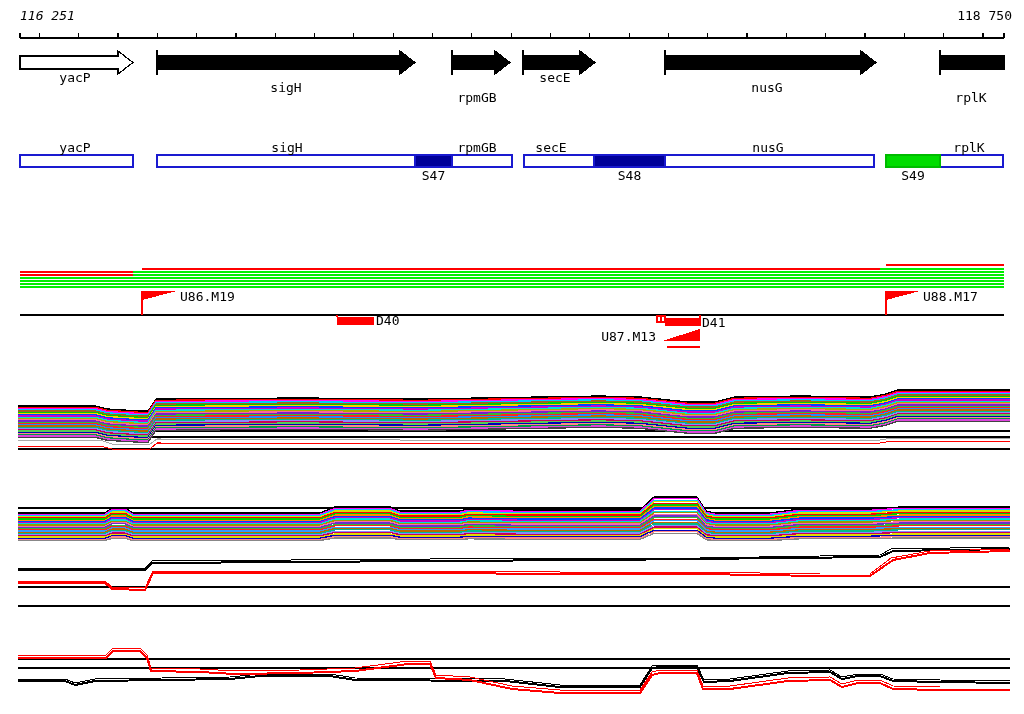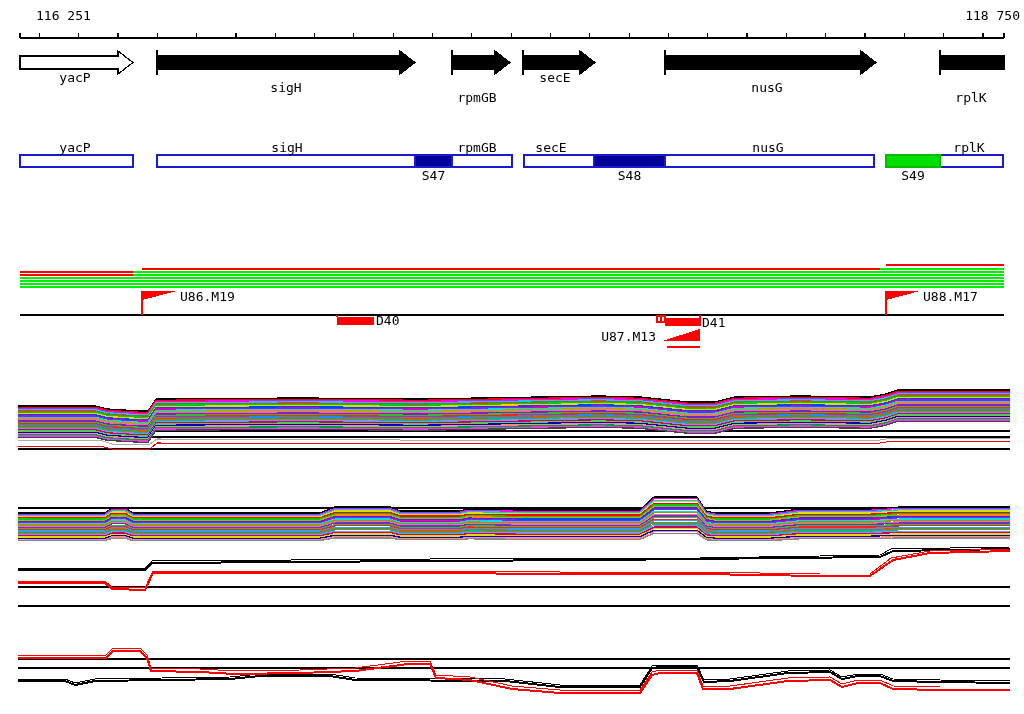--- a/index.html
+++ b/index.html
@@ -1,20 +1,20 @@
 <!DOCTYPE html>
 <html><head>
 <meta charset="utf-8">
 <style>
   html,body{margin:0;padding:0;background:#ffffff;}
   .stage{position:relative;width:1024px;height:714px;background:#fff;overflow:hidden;
          font-family:"DejaVu Sans Mono","Liberation Mono",monospace;}
   .coord{position:absolute;top:8px;font:13px "DejaVu Sans Mono",monospace;color:#000;white-space:pre;}
-  .coord.left{left:36px;}
-  .coord.right{right:4px;text-align:left;}
+  .coord.left{left:20px;font-style:italic;}
+  .coord.right{right:12px;text-align:left;}
   svg{position:absolute;left:0;top:0;}
   svg text{font-family:"DejaVu Sans Mono","Liberation Mono",monospace;font-size:13px;fill:#000;}
 </style>
 </head>
 <body>
 
 <div class="stage">
   <div class="coord left">116 251</div>
   <div class="coord right">118 750</div>
   <svg id="gfx" width="1024" height="714" shape-rendering="crispEdges">

